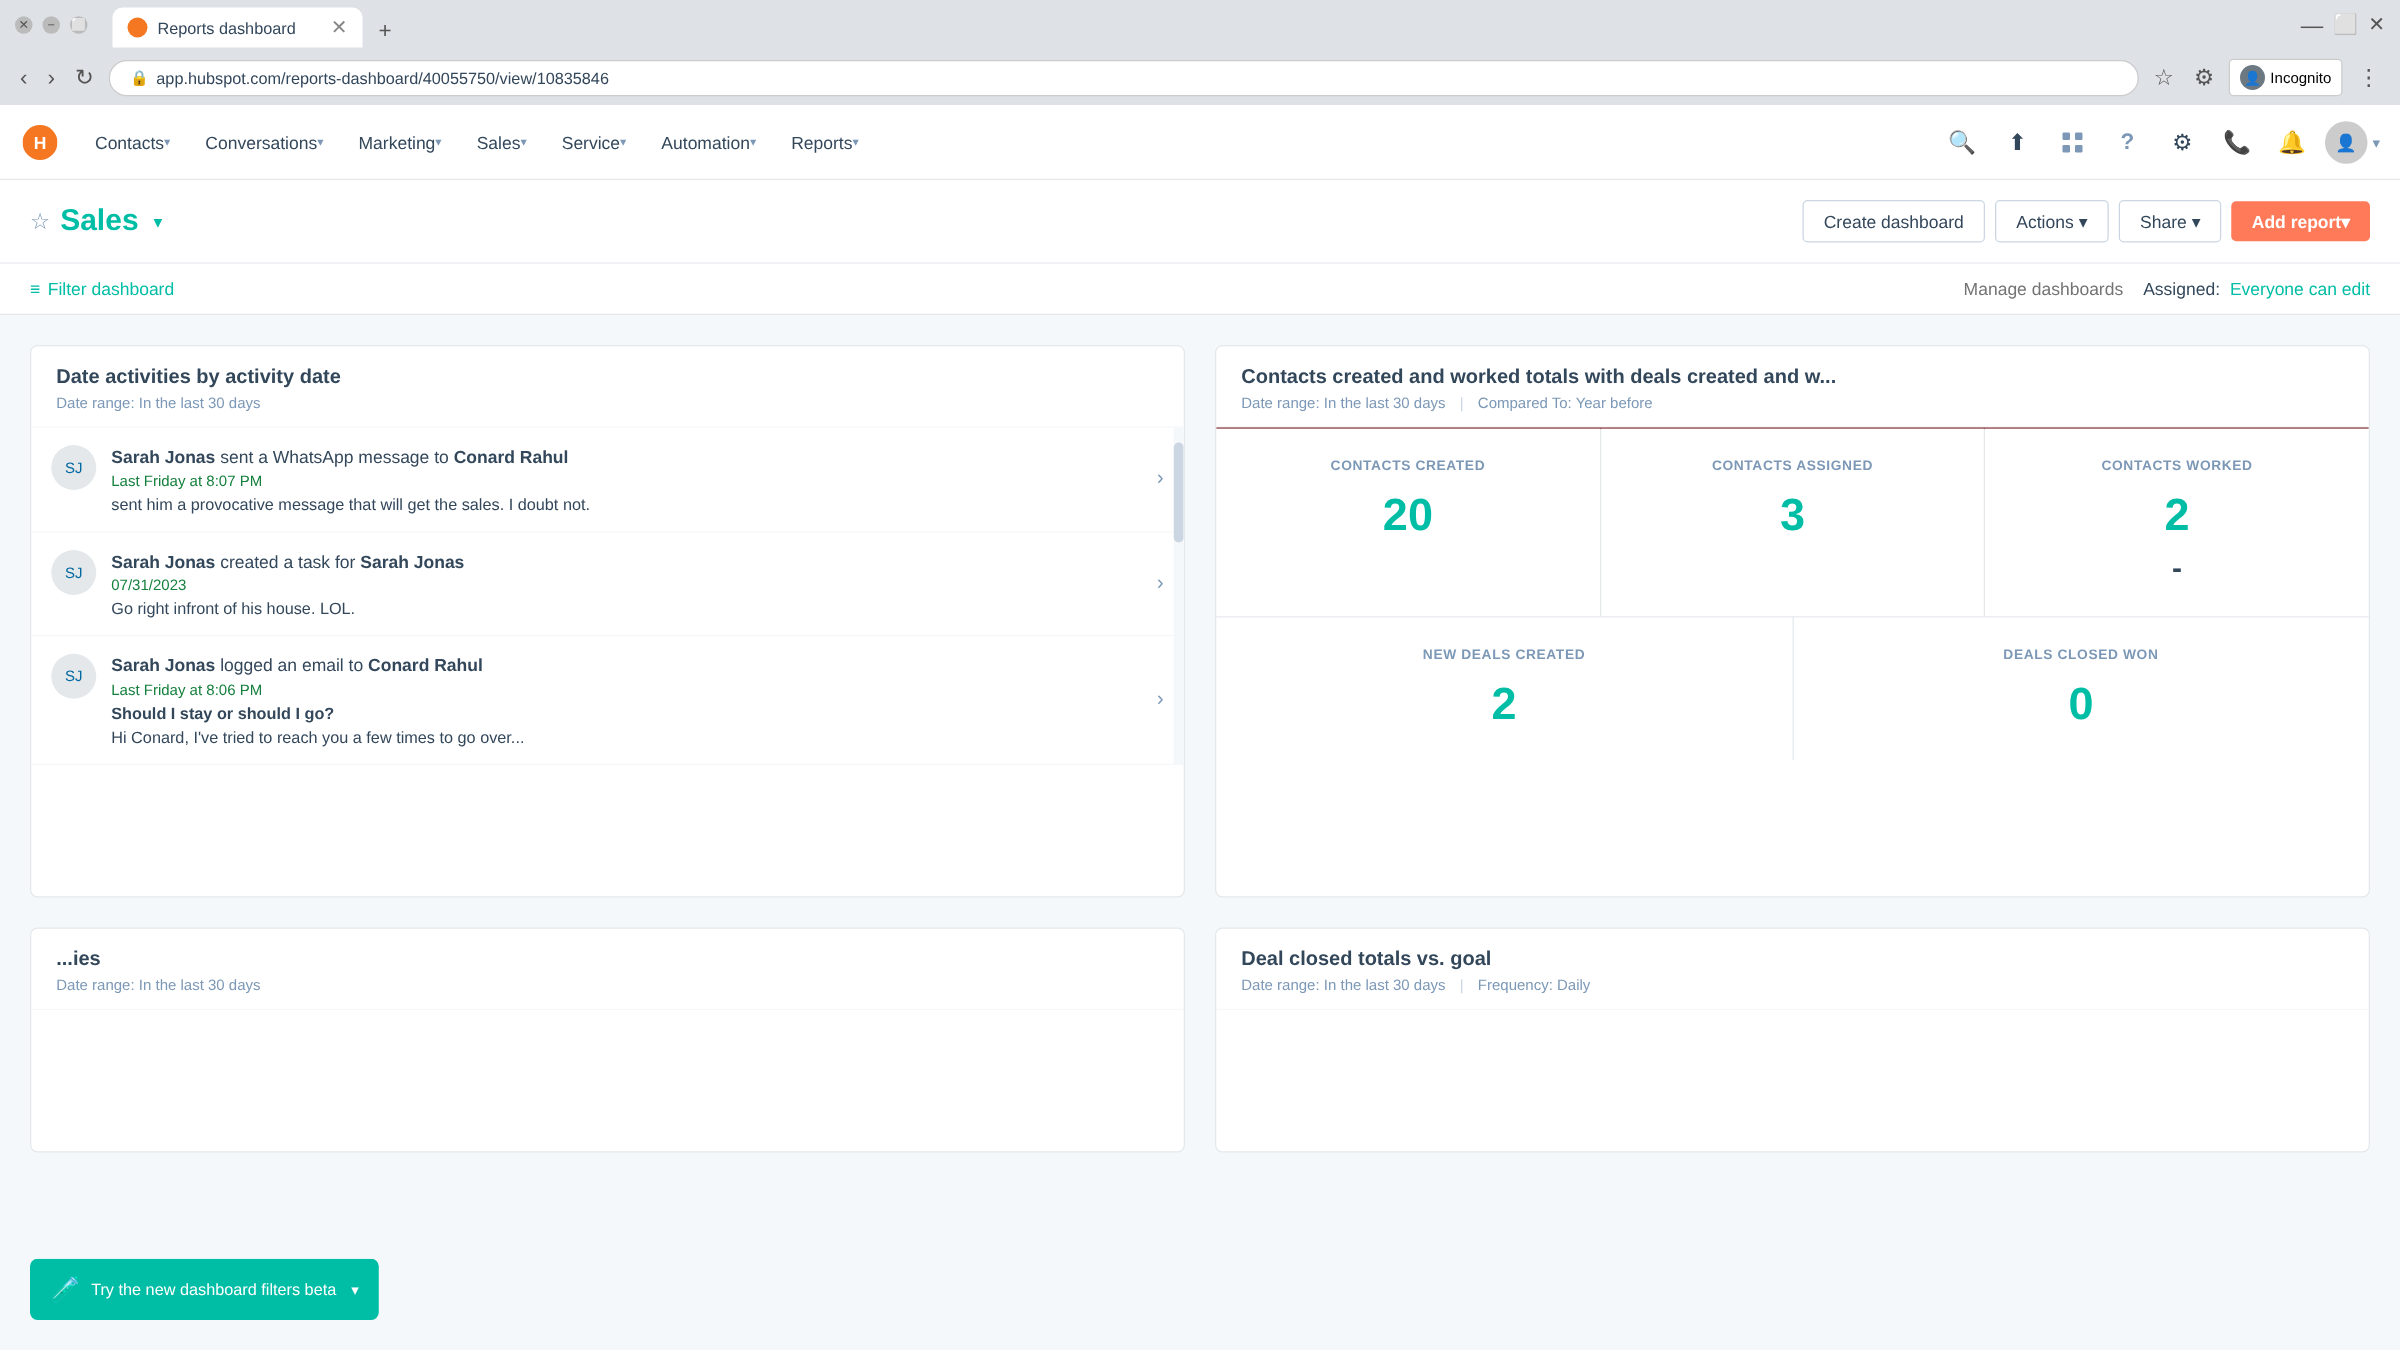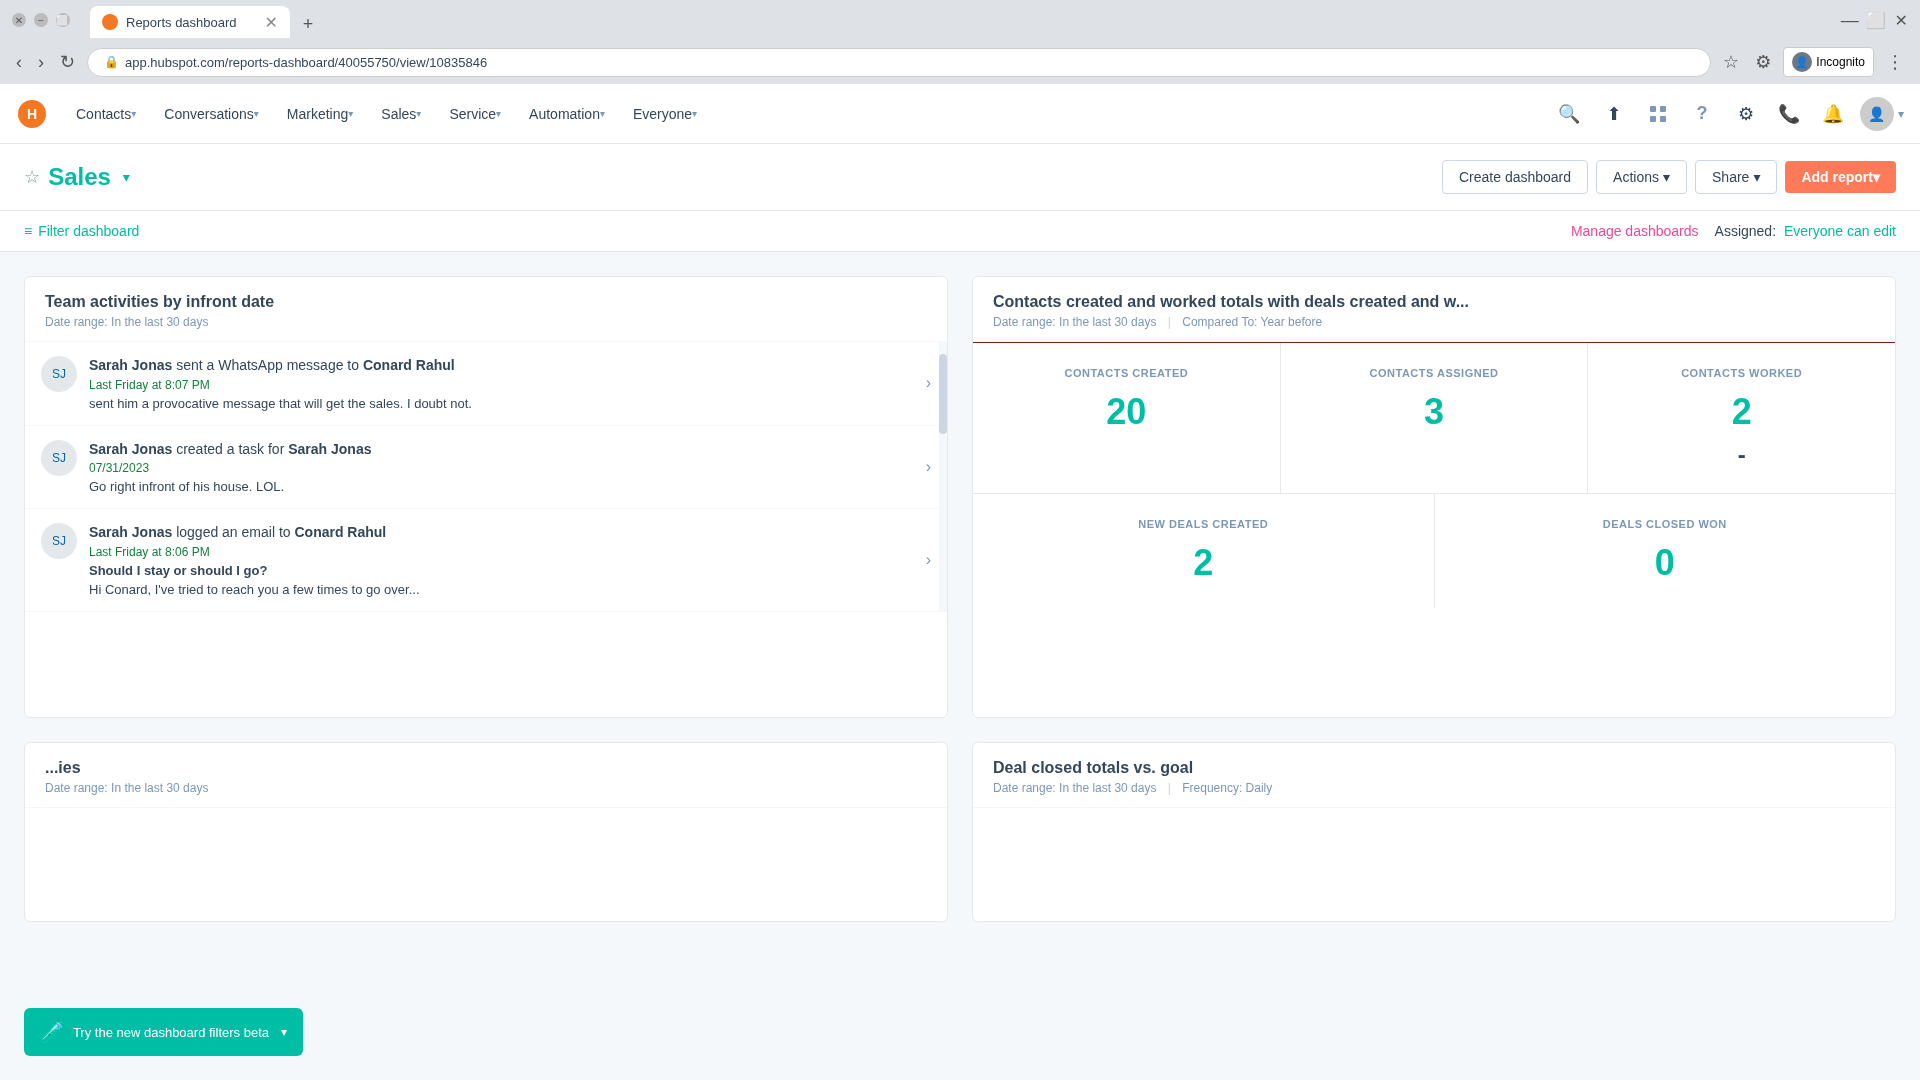--- a/index.html
+++ b/index.html
@@ -45,21 +45,21 @@
     .page-title { font-size: 24px; font-weight: 600; color: #00bda5; }
     .title-caret { background: none; border: none; cursor: pointer; color: #00bda5; font-size: 14px; padding: 4px; }
     .header-actions { display: flex; align-items: center; gap: 8px; }
     .btn-outline { background: #fff; border: 1px solid #cbd6e2; color: #33475b; padding: 8px 16px; border-radius: 4px; cursor: pointer; font-size: 14px; display: flex; align-items: center; gap: 4px; }
     .btn-primary { background: #ff7a59; border: none; color: #fff; padding: 8px 16px; border-radius: 4px; cursor: pointer; font-size: 14px; font-weight: 600; display: flex; align-items: center; gap: 0; }
 
     
     .sub-header { display: flex; align-items: center; justify-content: space-between; padding: 12px 24px; background: #fff; border-bottom: 1px solid #e5e8eb; }
     .filter-link { color: #00bda5; font-size: 14px; cursor: pointer; display: flex; align-items: center; gap: 6px; text-decoration: none; }
     .sub-header-right { display: flex; align-items: center; gap: 16px; font-size: 14px; color: #33475b; }
-    .manage-link { color: #ec4899; cursor: pointer; text-decoration: none; }
+    .manage-link { color: #737373; cursor: pointer; text-decoration: none; }
     .assigned-text { color: #33475b; }
     .everyone-link { color: #00bda5; cursor: pointer; }
 
     
     .main-content { padding: 24px; display: grid; grid-template-columns: 1fr 1fr; gap: 24px; background: #f5f8fa; min-height: 800px; }
 
     
     .widget-card { background: #fff; border: 1px solid #e5e8eb; border-radius: 6px; overflow: hidden; }
     .widget-header { padding: 16px 20px 12px; border-bottom: 1px solid #f5f8fa; }
     .widget-title { font-size: 16px; font-weight: 600; color: #33475b; }
@@ -165,21 +165,21 @@
       </div>
       <div class="nav-item">
         <span>Service</span>
         <span class="caret">▾</span>
       </div>
       <div class="nav-item">
         <span>Automation</span>
         <span class="caret">▾</span>
       </div>
       <div class="nav-item">
-        <span>Everyone</span>
+        <span>Reports</span>
         <span class="caret">▾</span>
       </div>
     </div>
     <div class="nav-right">
       <button class="nav-icon-btn">🔍</button>
       <button class="nav-icon-btn">⬆</button>
       <button class="nav-icon-btn">
         <svg width="20" height="20" viewBox="0 0 20 20" fill="none">
             <rect x="2" y="2" width="6" height="6" rx="1" fill="#7c98b6"></rect>
             <rect x="12" y="2" width="6" height="6" rx="1" fill="#7c98b6"></rect>
@@ -235,21 +235,21 @@
         <span style="margin-left:4px;"></span>
         <a class="everyone-link">Everyone can edit</a>
       </span>
     </div>
   </div>
 
   <div class="main-content">
 
     <div class="widget-card">
       <div class="widget-header">
-        <div class="widget-title">Team activities by infront date</div>
+        <div class="widget-title">Date activities by activity date</div>
         <div class="widget-subtitle">Date range: In the last 30 days</div>
       </div>
       <div class="activity-scroll-wrap" style="position:relative;">
         <ul class="activity-list" style="max-height:400px;overflow-y:auto;">
 
           <li class="activity-item">
             <div class="activity-avatar">SJ</div>
             <div class="activity-content">
               <div class="activity-text">
                 <strong>Sarah Jonas</strong>

